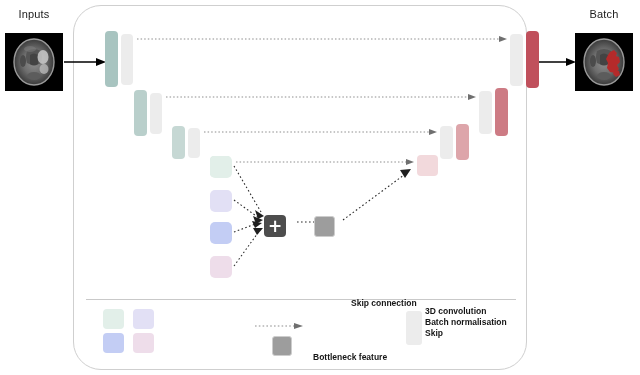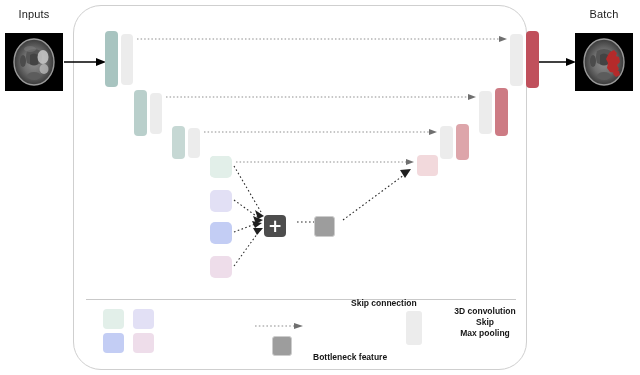--- a/index.html
+++ b/index.html
@@ -75,21 +75,21 @@
   #mod-legend-text{left:165px;top:313px;width:90px;text-align:center;}
 
   #skip-legend-line{left:255px;top:316px;width:50px;height:8px;}
   #skip-legend-text{left:313px;top:298px;width:90px;margin-left:38px;}
 
   #bottleneck-legend-swatch{left:272px;top:336px;width:18px;height:18px;border-radius:3px;
       background:#9d9d9d;border:1.5px solid #cdcdcd;}
   #bottleneck-legend-text{left:313px;top:352px;width:100px;}
 
   #conv-legend-swatch{left:406px;top:311px;width:16px;height:34px;border-radius:3px;background:#ececec;}
-  #conv-legend-text{left:425px;top:306px;width:120px;text-align:center;}
+  #conv-legend-text{left:425px;top:306px;width:120px;text-align:left;}
 </style>
 </head>
 <body>
 
 <div id="stage">
 
   <div class="abs" id="diagram-frame"></div>
 
   <div class="abs io-title" id="inputs-title">Inputs</div>
 
@@ -242,17 +242,17 @@
     </svg>
   </div>
   <div class="abs leg-label" id="skip-legend-text">Skip connection</div>
 
   <div class="abs" id="bottleneck-legend-swatch"></div>
   <div class="abs leg-label" id="bottleneck-legend-text">Bottleneck feature</div>
 
   <div class="abs" id="conv-legend-swatch"></div>
   <div class="abs leg-label" id="conv-legend-text">
     <div>3D convolution</div>
+    <div>Batch normalisation</div>
     <div>Skip</div>
-    <div>Max pooling</div>
   </div>
 
 </div>
 
 </body></html>

